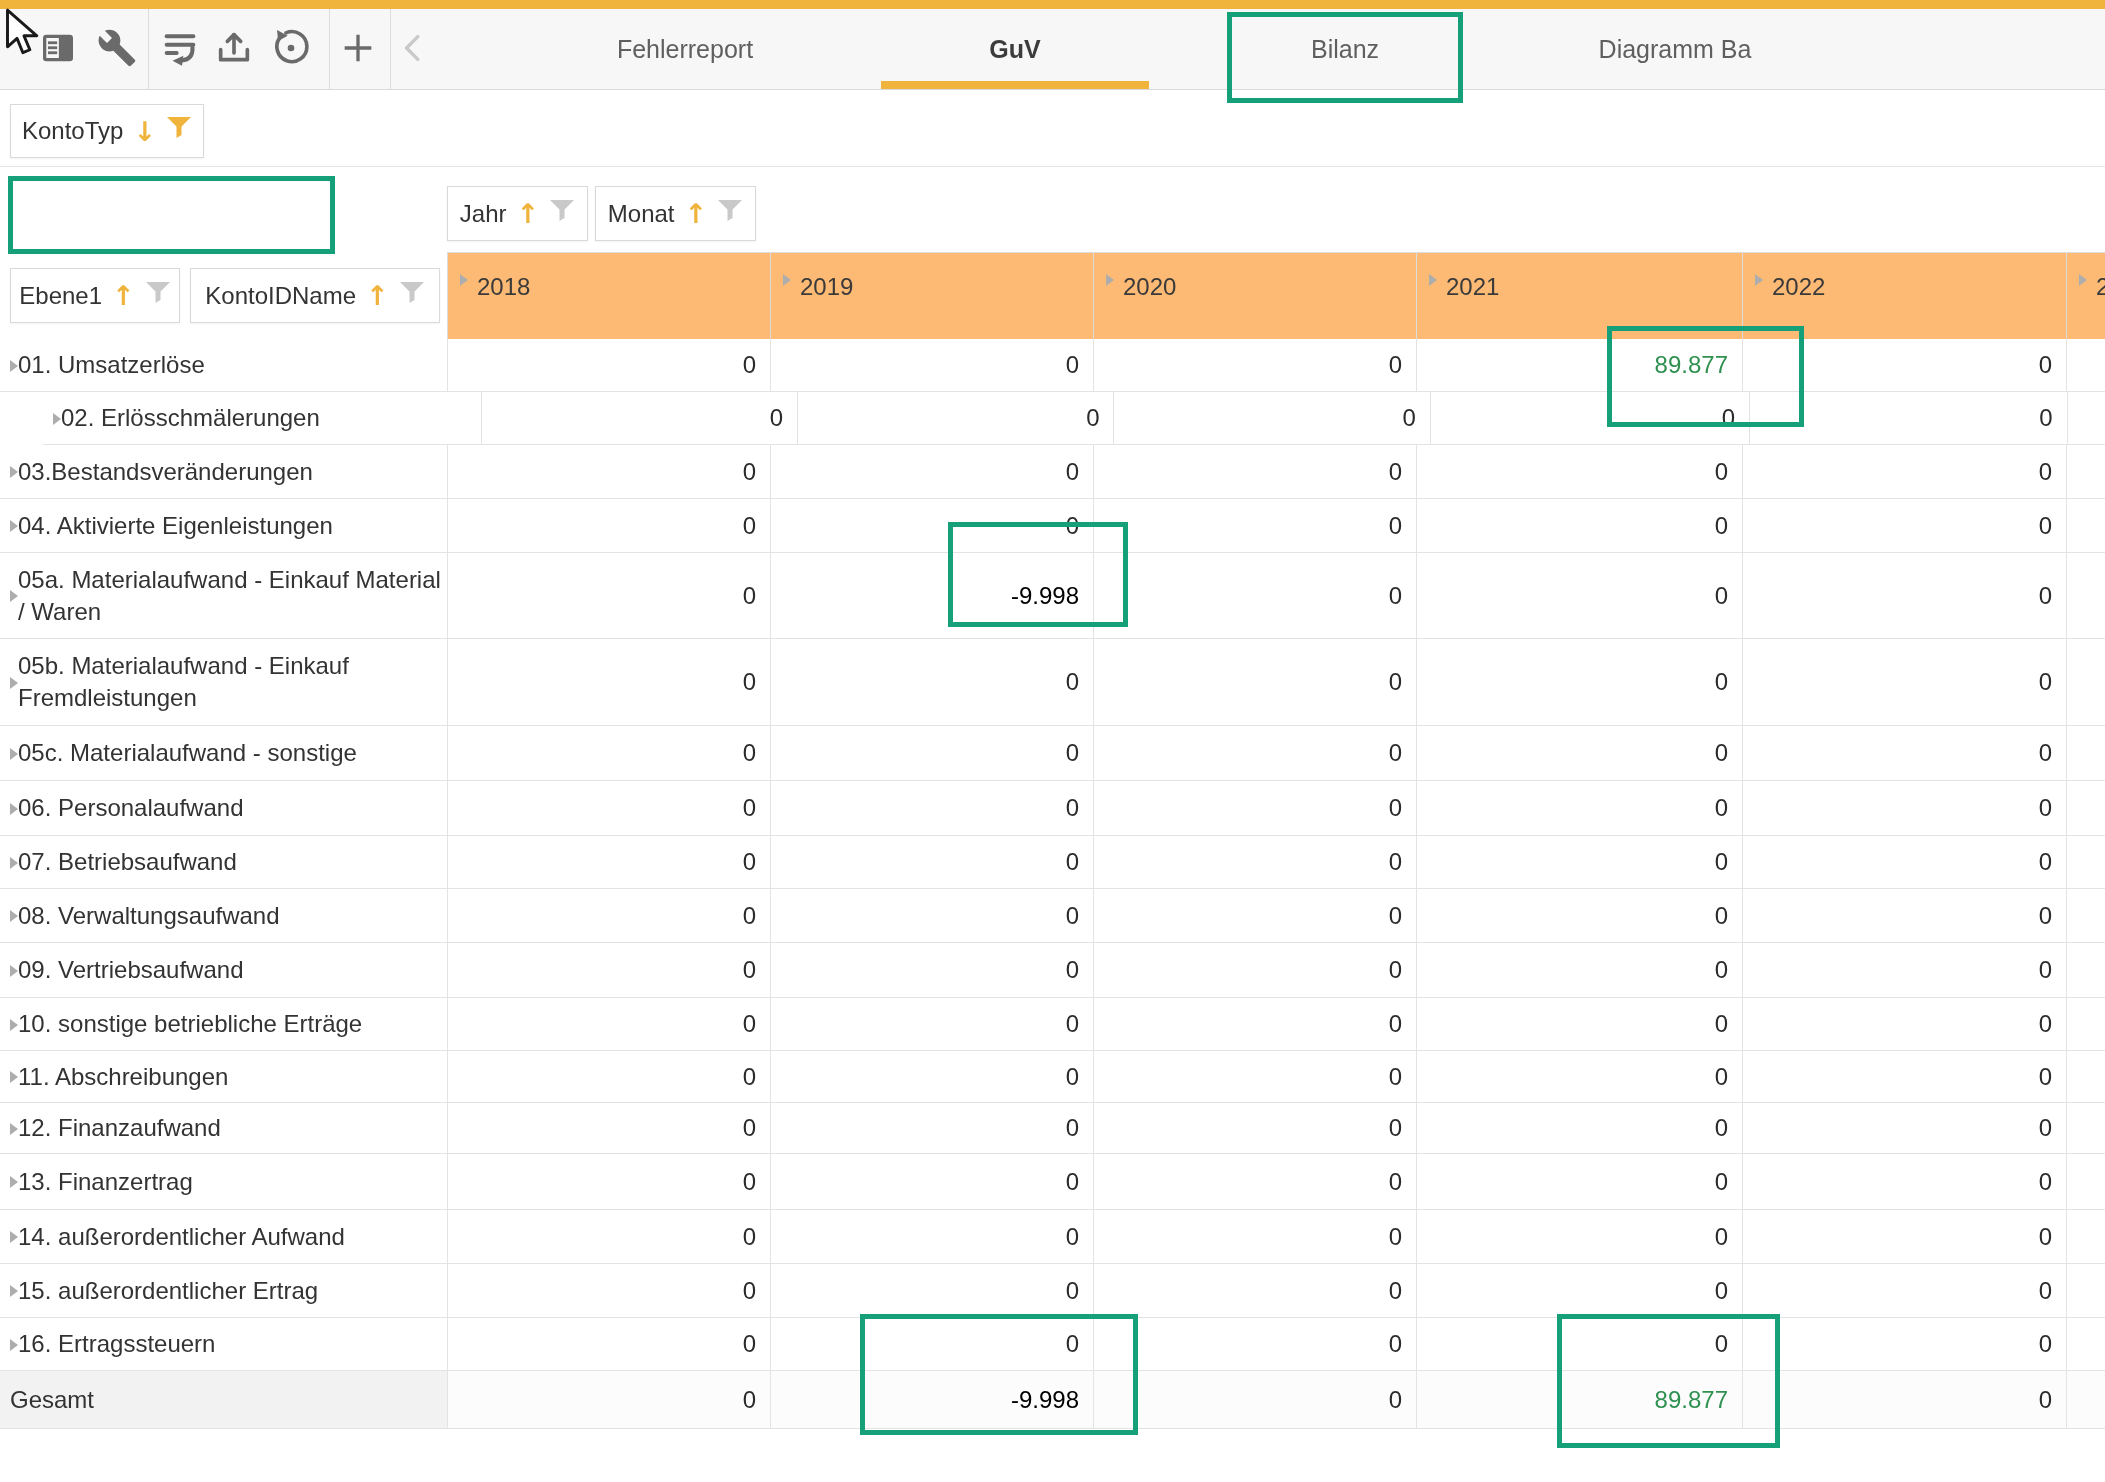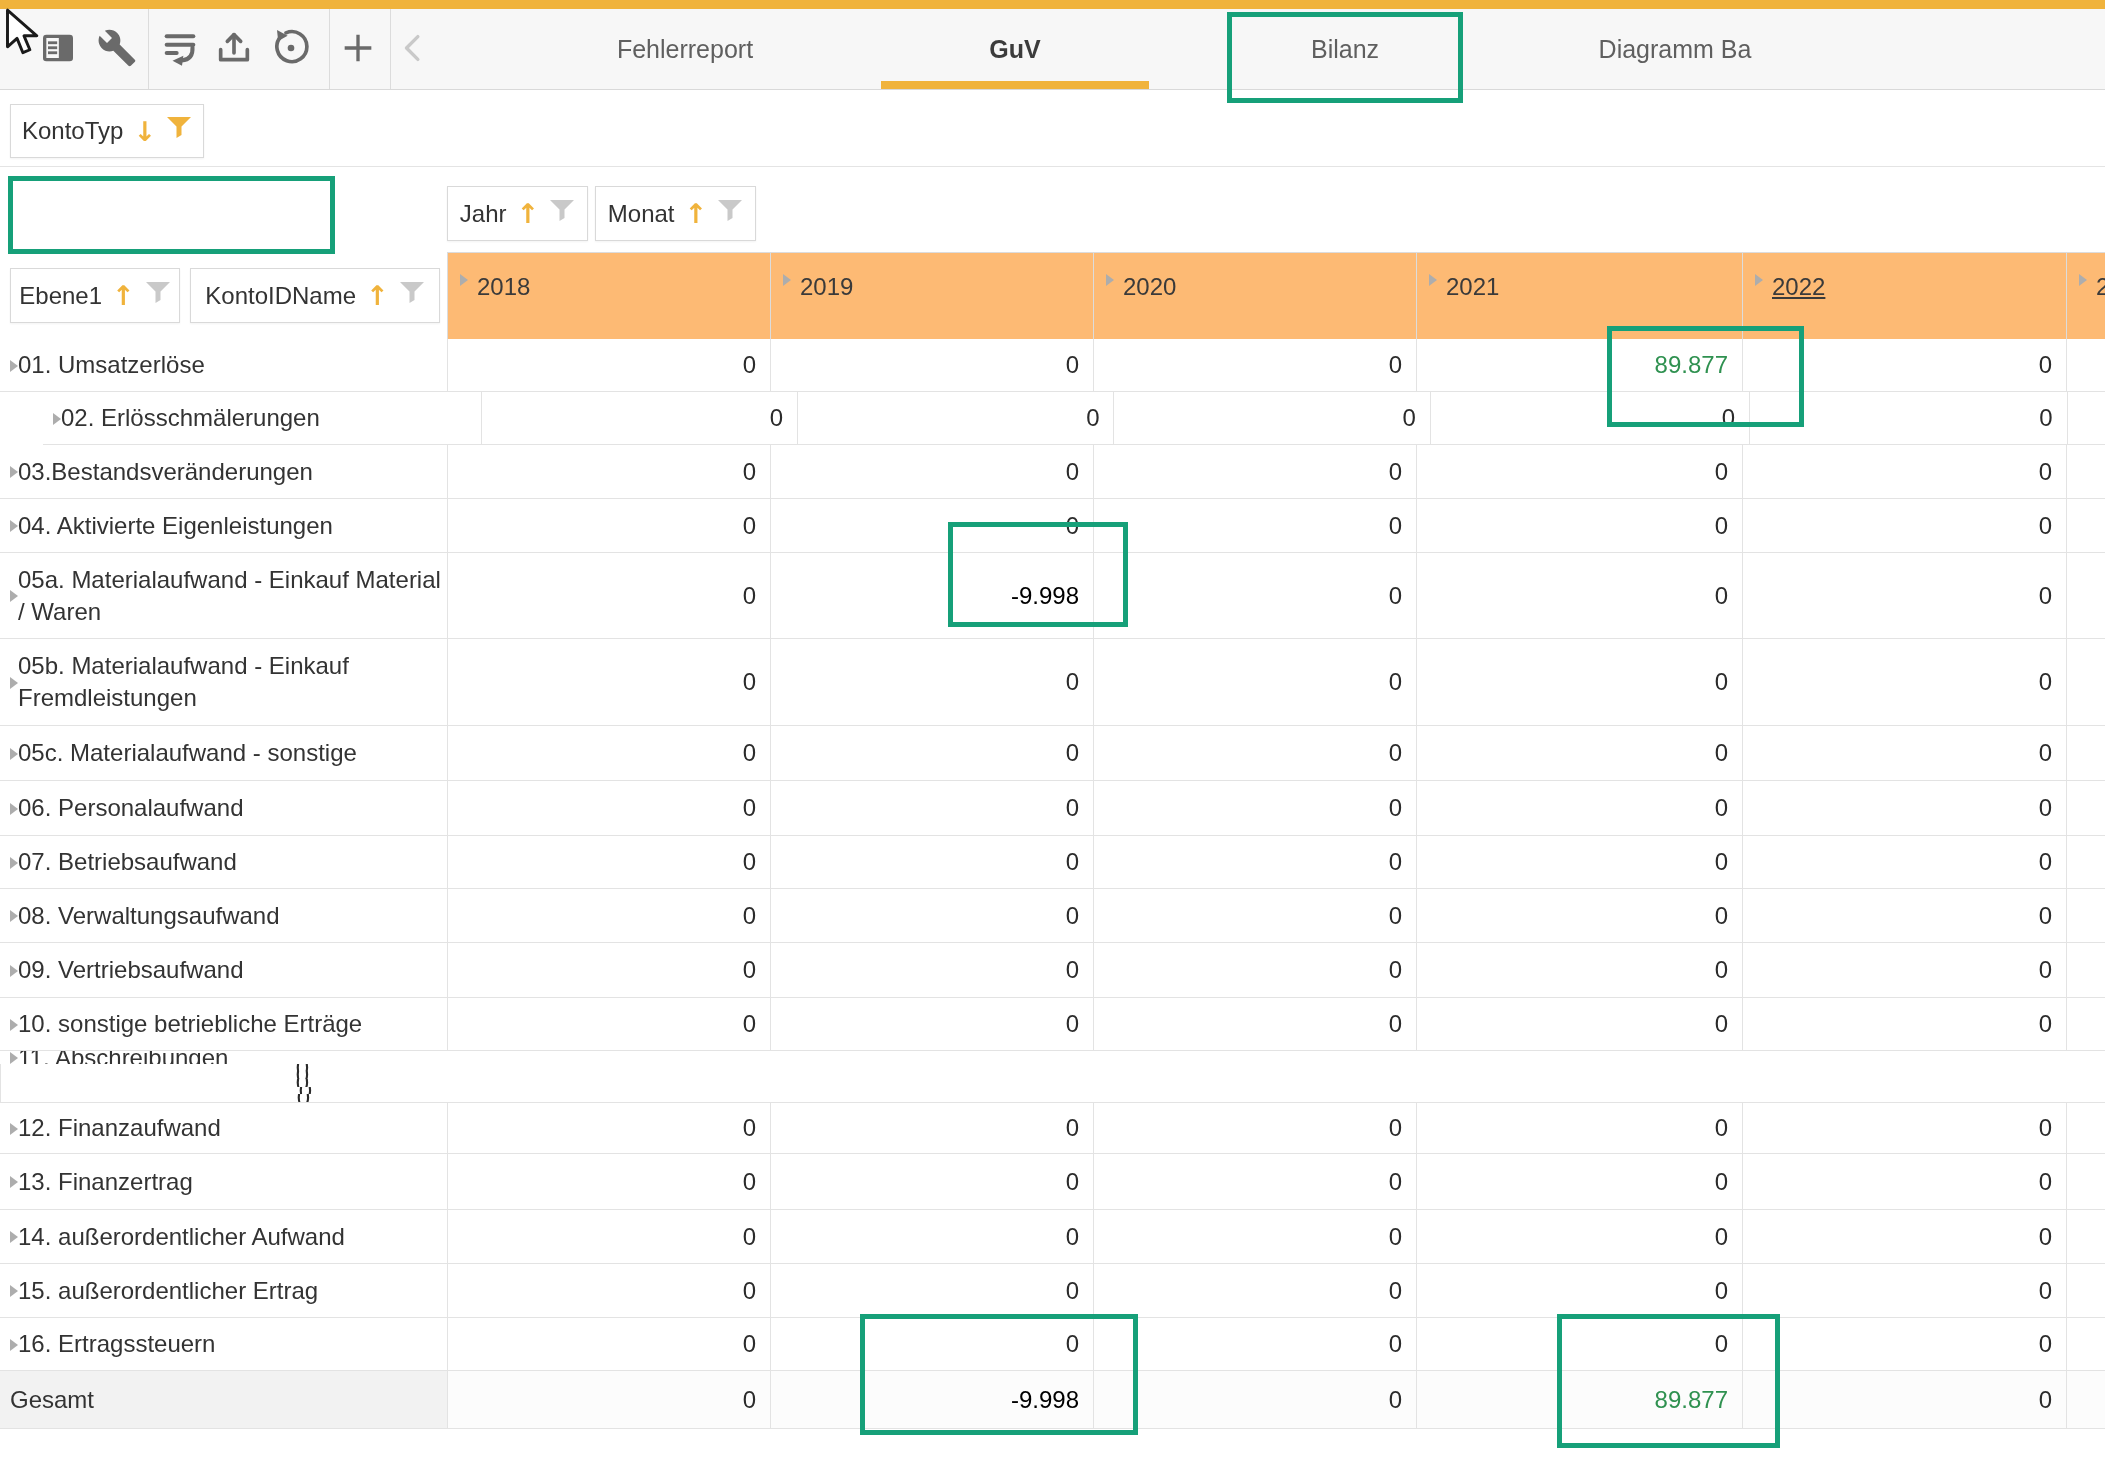--- a/index.html
+++ b/index.html
@@ -201,21 +201,21 @@
         <span>2019</span>
       </div>
       <div class="hc" style="width: 323px;">
         <span class="tri"></span>
         <span>2020</span>
       </div>
       <div class="hc" style="width: 326px;">
         <span class="tri"></span>
         <span>2021</span>
       </div>
-      <div class="hc" style="width: 324px; text-decoration: underline;">
+      <div class="hc" style="width: 324px;">
         <span class="tri"></span>
         <span>2022</span>
       </div>
       <div class="hc" style="width: 39px;">
         <span class="tri"></span>
         <span>2</span>
       </div>
     </div>
   <div class="rows" id="rows">
       <div class="row" style="height: 53px;">
@@ -355,21 +355,21 @@
           <span class="tri"></span>
           <span class="txt">10. sonstige betriebliche Erträge</span>
         </div>
         <div class="val" style="width: 323px;">0</div>
         <div class="val" style="width: 323px;">0</div>
         <div class="val" style="width: 323px;">0</div>
         <div class="val" style="width: 326px;">0</div>
         <div class="val" style="width: 324px;">0</div>
         <div class="val" style="width: 39px;"></div>
       </div>
-      <div class="row" style="height: 52px; flex-direction: column;">
+      <div class="row" style="height: 52px;">
         <div class="lab">
           <span class="tri"></span>
           <span class="txt">11. Abschreibungen</span>
         </div>
         <div class="val" style="width: 323px;">0</div>
         <div class="val" style="width: 323px;">0</div>
         <div class="val" style="width: 323px;">0</div>
         <div class="val" style="width: 326px;">0</div>
         <div class="val" style="width: 324px;">0</div>
         <div class="val" style="width: 39px;"></div>

